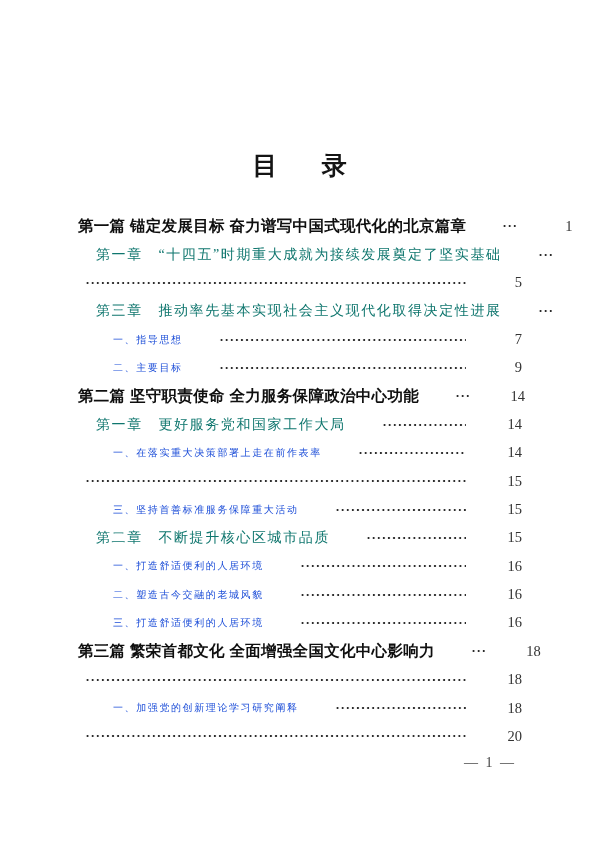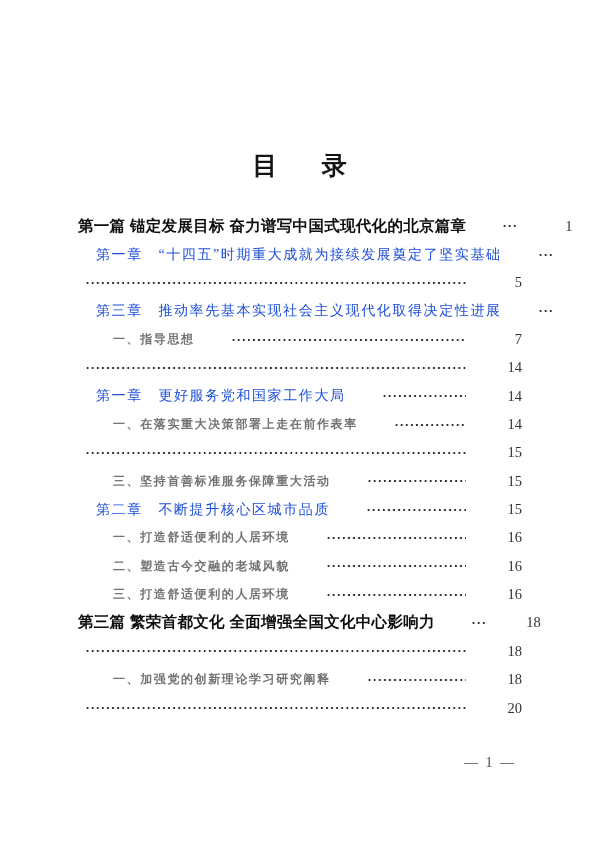--- a/index.html
+++ b/index.html
@@ -48,30 +48,29 @@
     font-family: "Liberation Sans", sans-serif;
     font-weight: bold;
     font-size: 15.5px;
     color: #0f0f0f;
     letter-spacing: 0.3px;
   }
   .lv-chapter .t {
     padding-left: 18px;
     font-family: "Liberation Serif", serif;
     font-size: 14px;
+    color: #0f766e;
+    letter-spacing: 1.6px;
+  }
+  .lv-section .t {
+    padding-left: 35px;
+    font-family: "Liberation Serif", serif;
+    font-size: 10px;
     color: #1d4ed8;
     letter-spacing: 1.6px;
-  }
-  .lv-section .t {
-    padding-left: 35px;
-    font-family: "Liberation Serif", serif;
-    font-size: 12px;
-    color: #737373;
-    letter-spacing: 1.6px;
-    font-weight: bold;
   }
   .leader {
     flex: 1;
     min-width: 14px;
     height: 14px;
     margin: 0 3px 0 7px;
     background-image: radial-gradient(circle, #2c2c2c 1.05px, rgba(0,0,0,0) 1.4px);
     background-size: 5.1px 14px;
     background-position: left center;
     background-repeat: repeat-x;
@@ -120,21 +119,27 @@
       <div class="toc-row lv-chapter">
         <span class="t">第三章　推动率先基本实现社会主义现代化取得决定性进展</span>
         <span class="leader"></span>
         <span class="pg">7</span>
       </div>
       <div class="toc-row lv-section">
         <span class="t">一、指导思想</span>
         <span class="leader"></span>
         <span class="pg">7</span>
       </div>
+      <div class="toc-row lv-section">
+        <span class="t">二、主要目标</span>
+        <span class="leader"></span>
+        <span class="pg">9</span>
+      </div>
       <div class="toc-row lv-part">
+        <span class="t">第二篇 坚守职责使命 全力服务保障政治中心功能</span>
         <span class="leader"></span>
         <span class="pg">14</span>
       </div>
       <div class="toc-row lv-chapter">
         <span class="t">第一章　更好服务党和国家工作大局</span>
         <span class="leader"></span>
         <span class="pg">14</span>
       </div>
       <div class="toc-row lv-section">
         <span class="t">一、在落实重大决策部署上走在前作表率</span>

